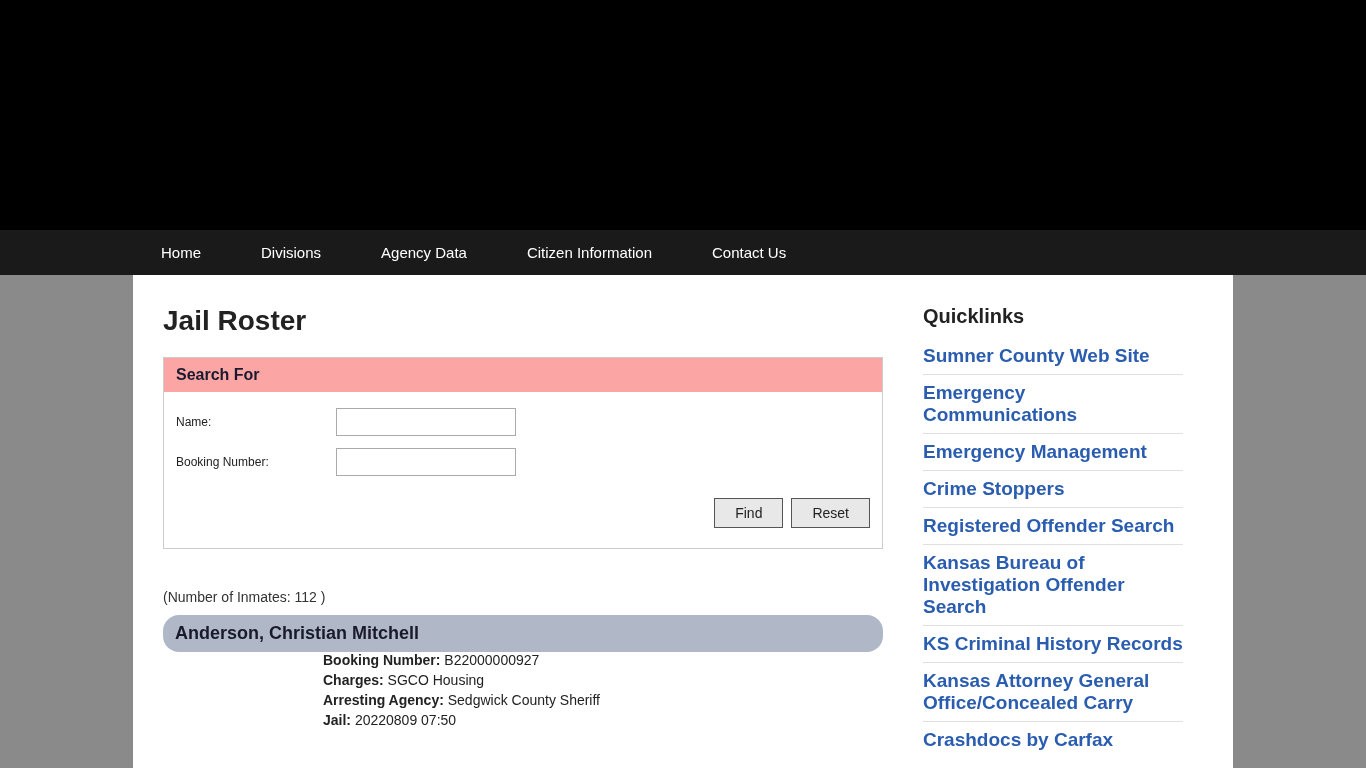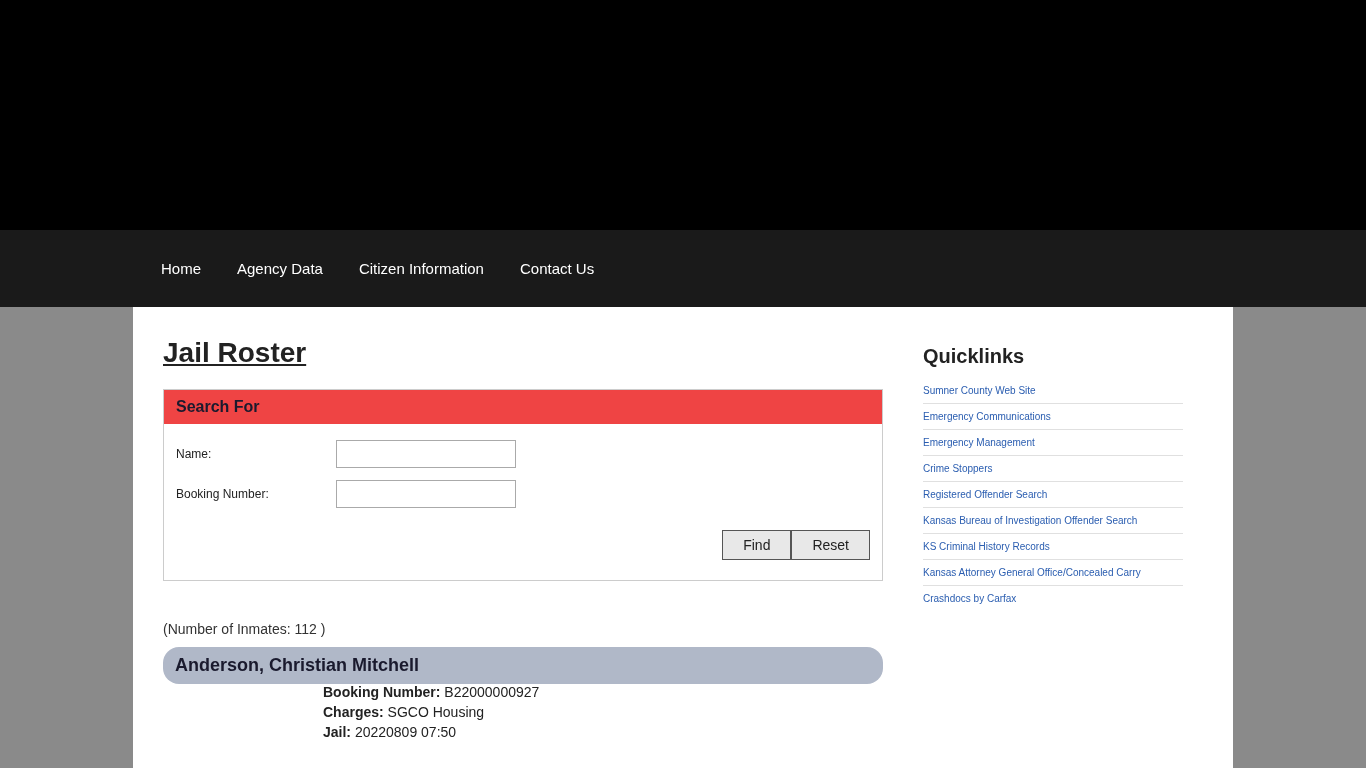--- a/index.html
+++ b/index.html
@@ -16,21 +16,22 @@
     .nav-bar {
       background: #1a1a1a;
       width: 100%;
       padding: 0;
     }
     .nav-inner {
       max-width: 1100px;
       margin: 0 auto;
       display: flex;
       align-items: center;
-      padding: 16px 10px;
+      padding: 0 10px;
+      gap: 24px;
     }
     .nav-item {
       color: #fff;
       padding: 14px 18px;
       font-size: 15px;
       font-weight: 500;
       cursor: pointer;
       white-space: nowrap;
       text-decoration: none;
       display: inline-block;
@@ -52,30 +53,29 @@
     .main-col {
       flex: 1 1 640px;
       max-width: 720px;
     }
 
     .page-title {
       font-size: 28px;
       font-weight: bold;
       color: #222;
       margin-bottom: 20px;
-      text-decoration: underline;
     }
 
     
     .search-section {
       border: 1px solid #ccc;
       margin-bottom: 16px;
     }
     .search-header {
-      background: #ef4444;
+      background: #fca5a5;
       padding: 8px 12px;
       font-size: 16px;
       font-weight: bold;
       color: #1a1a2e;
     }
     .search-body {
       padding: 16px 12px;
     }
     .form-row {
       display: flex;
@@ -90,20 +90,21 @@
     .form-input {
       width: 180px;
       height: 28px;
       border: 1px solid #aaa;
       padding: 2px 6px;
       font-size: 14px;
     }
     .button-row {
       display: flex;
       justify-content: flex-end;
+      gap: 8px;
       padding: 10px 0 4px 0;
     }
     .btn {
       padding: 6px 20px;
       font-size: 14px;
       border: 1px solid #555;
       background: #e8e8e8;
       cursor: pointer;
       color: #222;
     }
@@ -134,48 +135,49 @@
       margin-bottom: 4px;
     }
     .detail-label {
       font-weight: bold;
     }
 
     
     .sidebar {
       flex: 0 0 260px;
       min-width: 220px;
-      margin-top: 8px;
     }
     .quicklinks-title {
       font-size: 20px;
       font-weight: bold;
       color: #222;
       margin-bottom: 10px;
     }
     .quicklink-item {
       display: block;
       color: #2a5db0;
-      font-size: 10px;
+      font-size: 19px;
       padding: 7px 0;
       text-decoration: none;
       border-bottom: 1px solid #e0e0e0;
       cursor: pointer;
+      font-weight: bold;
     }
     .quicklink-item:last-child { border-bottom: none; }
   </style>
 </head>
 <body>
 
 <div class="header-black"></div>
 
 <nav class="nav-bar">
   <div class="nav-inner">
 
   <a class="nav-item" href="#">Home</a>
+      <a class="nav-item" href="#">Divisions</a>
       <a class="nav-item" href="#">Agency Data</a>
       <a class="nav-item" href="#">Citizen Information</a>
       <a class="nav-item" href="#">Contact Us</a>
     </div>
 </nav>
 
 <div class="content-wrapper">
 
   <div class="main-col">
 
@@ -205,20 +207,24 @@
     <div class="inmate-details">
       <p>
         <span class="detail-label">Booking Number:</span>
         <span>B22000000927</span>
       </p>
       <p>
         <span class="detail-label">Charges:</span>
         <span>SGCO Housing</span>
       </p>
       <p>
+        <span class="detail-label">Arresting Agency:</span>
+        <span>Sedgwick County Sheriff</span>
+      </p>
+      <p>
         <span class="detail-label">Jail:</span>
         <span>20220809 07:50</span>
       </p>
     </div>
 
   </div>
 
   <div class="sidebar">
     <div class="quicklinks-title">Quicklinks</div>
     <div id="quicklinks-container">

